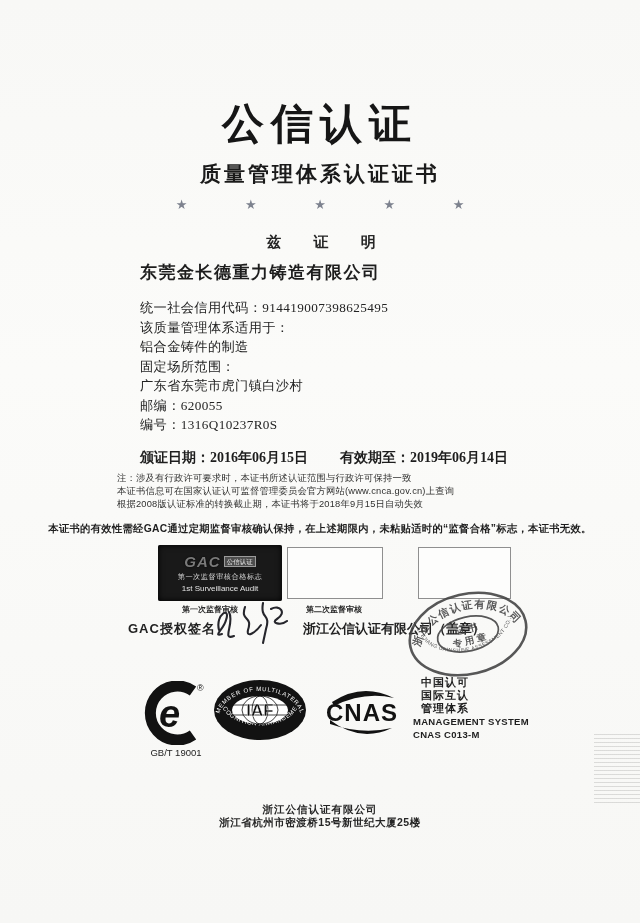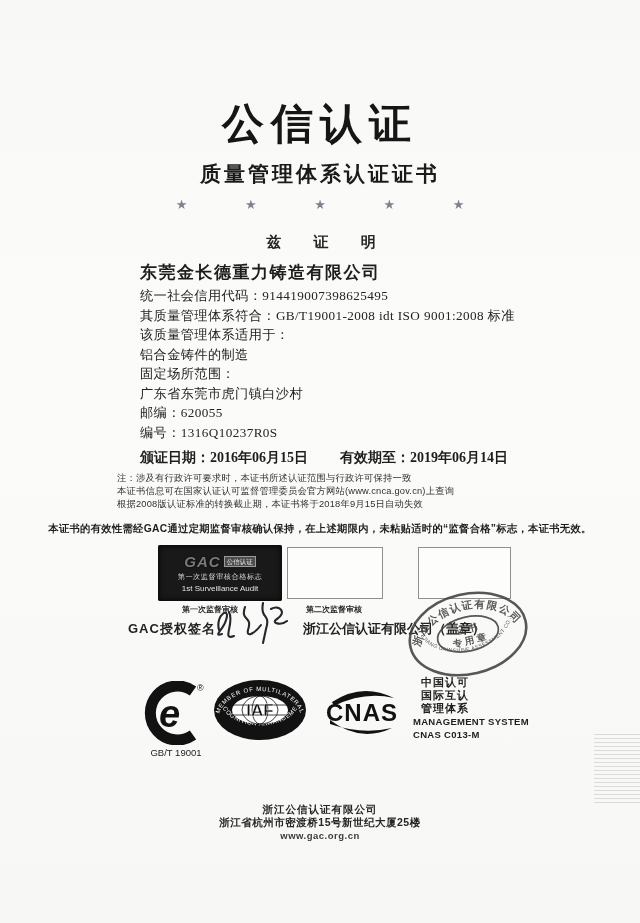--- a/index.html
+++ b/index.html
@@ -10,21 +10,21 @@
     color:#1f1f1f;overflow:hidden;
     box-shadow:0 0 6px rgba(0,0,0,.4);
   }
   .abs{position:absolute;}
   .ctr{left:0;right:0;text-align:center;}
   .title{top:96px;font-size:42px;font-weight:bold;letter-spacing:7px;color:#161616;font-family:"Liberation Sans",sans-serif;}
   .subtitle{top:160px;font-size:21px;font-weight:bold;letter-spacing:3px;color:#1a1a1a;}
   .stars{top:197px;font-size:13px;color:#7d828e;letter-spacing:27px;padding-left:27px;}
   .attest{top:233px;font-size:15px;letter-spacing:14px;padding-left:16px;color:#262626;font-weight:600;}
   .bodyblock{left:140px;top:261px;width:470px;font-family:"Liberation Serif",serif;}
-  .company{font-size:17px;letter-spacing:1.5px;color:#1d1d1d;font-weight:600;margin-bottom:2px;}
+  .company{font-size:17px;letter-spacing:1.5px;color:#1d1d1d;font-weight:600;margin-bottom:14px;}
   .bline{font-size:13.2px;line-height:19.5px;color:#232323;letter-spacing:.4px;}
   .dates{left:140px;top:449px;width:470px;font-size:14px;font-weight:600;color:#1d1d1d;font-family:"Liberation Serif",serif;}
   .dates .col2{position:absolute;left:200px;top:0;}
   .notes{left:117px;top:472px;width:460px;font-size:9.3px;line-height:13px;color:#30302f;letter-spacing:.2px;}
   .validity{top:522px;font-size:10.3px;font-weight:bold;color:#1e1e1e;letter-spacing:.3px;}
   
   .sticker{left:158px;top:545px;width:124px;height:56px;background:#191919;border-radius:2px;
     display:flex;flex-direction:column;align-items:center;justify-content:center;gap:2px;
     box-shadow:inset 0 0 6px #000;}
   .sticker .brandrow{display:flex;align-items:center;gap:3px;}
@@ -65,21 +65,20 @@
 <div class="page">
 
   <div class="abs ctr title">公信认证</div>
   <div class="abs ctr subtitle">质量管理体系认证证书</div>
   <div class="abs ctr stars">★ ★ ★ ★ ★</div>
   <div class="abs ctr attest">兹 证 明</div>
 
   <div class="abs bodyblock">
     <div class="company">东莞金长德重力铸造有限公司</div>
     <div class="bline"><span>统一社会信用代码：</span><span>914419007398625495</span></div>
-    <div class="bline"><span>其质量管理体系符合：</span><span>GB/T19001-2008 idt ISO 9001:2008  标准</span></div>
     <div class="bline">该质量管理体系适用于：</div>
     <div class="bline">铝合金铸件的制造</div>
     <div class="bline">固定场所范围：</div>
     <div class="bline">广东省东莞市虎门镇白沙村</div>
     <div class="bline"><span>邮编：</span><span>620055</span></div>
     <div class="bline"><span>编号：</span><span>1316Q10237R0S</span></div>
   </div>
 
   <div class="abs dates">
     <span><span>颁证日期：</span><span>2016年06月15日</span></span>
@@ -169,16 +168,15 @@
   <div class="abs accr">
     <div class="cn">中国认可</div>
     <div class="cn">国际互认</div>
     <div class="cn">管理体系</div>
     <div class="en">MANAGEMENT SYSTEM</div>
     <div class="en">CNAS C013-M</div>
   </div>
 
   <div class="abs ctr f1">浙江公信认证有限公司</div>
   <div class="abs ctr f2">浙江省杭州市密渡桥15号新世纪大厦25楼</div>
-  <div class="abs ctr f3">www.gac.org.cn</div>
 
   <div class="abs artifact"></div>
 </div>
 
 </body></html>

